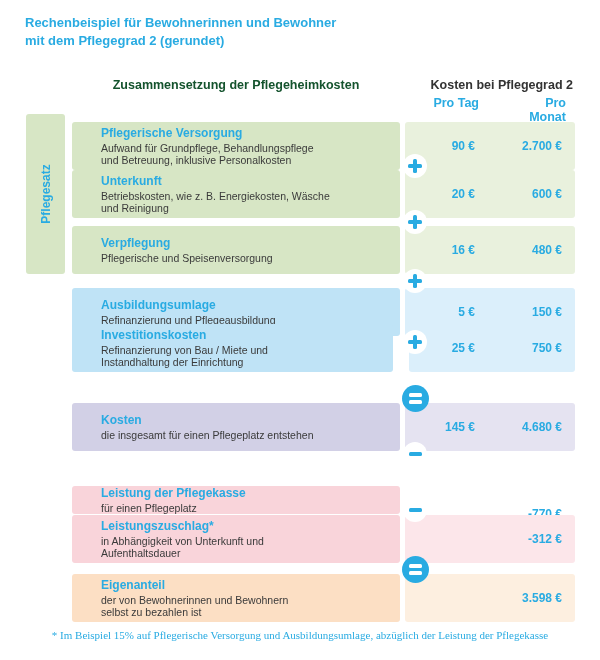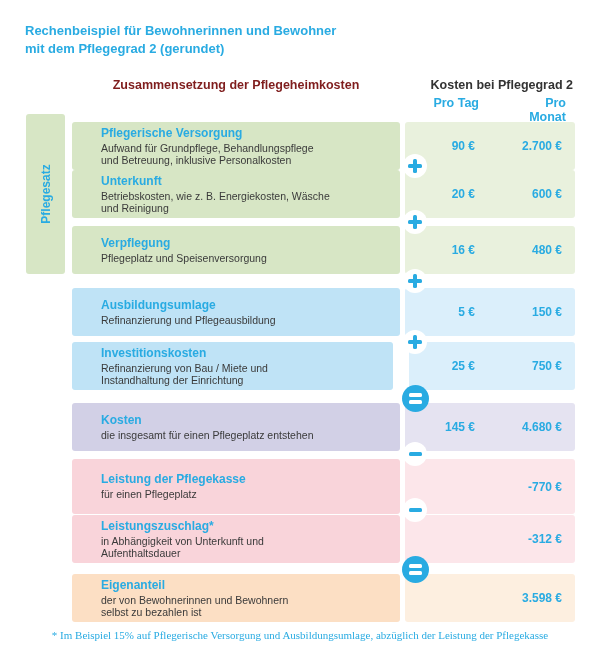--- a/index.html
+++ b/index.html
@@ -1,26 +1,26 @@
 <!DOCTYPE html>
 <html><head>
 <meta charset="utf-8">
 <style>
   * { margin:0; padding:0; box-sizing:border-box; }
   body { background:#fff; font-family:"Liberation Sans", sans-serif; }
   #canvas { position:relative; width:600px; height:660px; background:#ffffff; overflow:hidden; }
 
   .main-title {
-    position:absolute; left:25px; top:22px;
+    position:absolute; left:25px; top:14px;
     font-size:13px; font-weight:bold; color:#29abe2; line-height:17.5px;
   }
 
   .col-header-left {
     position:absolute; left:72px; top:78px; width:328px; text-align:center;
-    font-size:12.5px; font-weight:bold; color:#7f1d1d;
+    font-size:12.5px; font-weight:bold; color:#14532d;
   }
   .col-header-right {
     position:absolute; left:400px; top:78px; width:173px; text-align:right;
     font-size:12.5px; font-weight:bold; color:#333333;
   }
   .sub-head { position:absolute; top:96px; font-size:12.5px; font-weight:bold; color:#29abe2; text-align:right; }
   .sub-head.tag   { left:405px; width:74px; }
   .sub-head.monat { left:479px; width:87px;padding-left:39px; }
 
   .group-strip {
@@ -113,21 +113,21 @@
     </div>
   </div>
   <div class="op-icon white plus" style="top:210px;">
     <div class="bar accent h"></div>
       <div class="bar accent v"></div>
   </div>
 
   <div class="row" style="top:226px; height:48px;">
     <div class="desc" style="background-color: rgb(215, 230, 197);">
       <div class="row-title">Verpflegung</div>
-      <div class="row-desc">Pflegeplatz und Speisenversorgung</div>
+      <div class="row-desc">Pflegerische und Speisenversorgung</div>
     </div>
     <div class="vals" style="background-color: rgb(233, 241, 221);">
       <span class="val tag">16 €</span>
       <span class="val monat">480 €</span>
     </div>
   </div>
   <div class="op-icon white plus" style="top:269px;">
     <div class="bar accent h"></div>
       <div class="bar accent v"></div>
   </div>
@@ -140,21 +140,21 @@
     <div class="vals" style="background-color: rgb(219, 239, 251);">
       <span class="val tag">5 €</span>
       <span class="val monat">150 €</span>
     </div>
   </div>
   <div class="op-icon white plus" style="top:330px;">
     <div class="bar accent h"></div>
       <div class="bar accent v"></div>
   </div>
 
-  <div class="row" style="top:342px; height:48px;gap:11px;">
+  <div class="row" style="top:324px; height:48px;gap:11px;">
     <div class="desc" style="background-color: rgb(191, 227, 246);">
       <div class="row-title">Investitionskosten</div>
       <div class="row-desc">Refinanzierung von Bau / Miete und
 Instandhaltung der Einrichtung</div>
     </div>
     <div class="vals" style="background-color: rgb(219, 239, 251);">
       <span class="val tag">25 €</span>
       <span class="val monat">750 €</span>
     </div>
   </div>
@@ -170,21 +170,21 @@
     </div>
     <div class="vals" style="background-color: rgb(229, 227, 241);">
       <span class="val tag">145 €</span>
       <span class="val monat">4.680 €</span>
     </div>
   </div>
   <div class="op-icon white minus" style="top:442px;">
     <div class="bar accent h"></div>
   </div>
 
-  <div class="row" style="top:459px; height:55px;">
+  <div class="row" style="top:459px; height:55px;align-items:flex-end;">
     <div class="desc" style="background-color: rgb(249, 212, 218);">
       <div class="row-title">Leistung der Pflegekasse</div>
       <div class="row-desc">für einen Pflegeplatz</div>
     </div>
     <div class="vals" style="background-color: rgb(252, 230, 234);">
       <span class="val tag"></span>
       <span class="val monat">-770 €</span>
     </div>
   </div>
   <div class="op-icon white minus" style="top:498px;">

